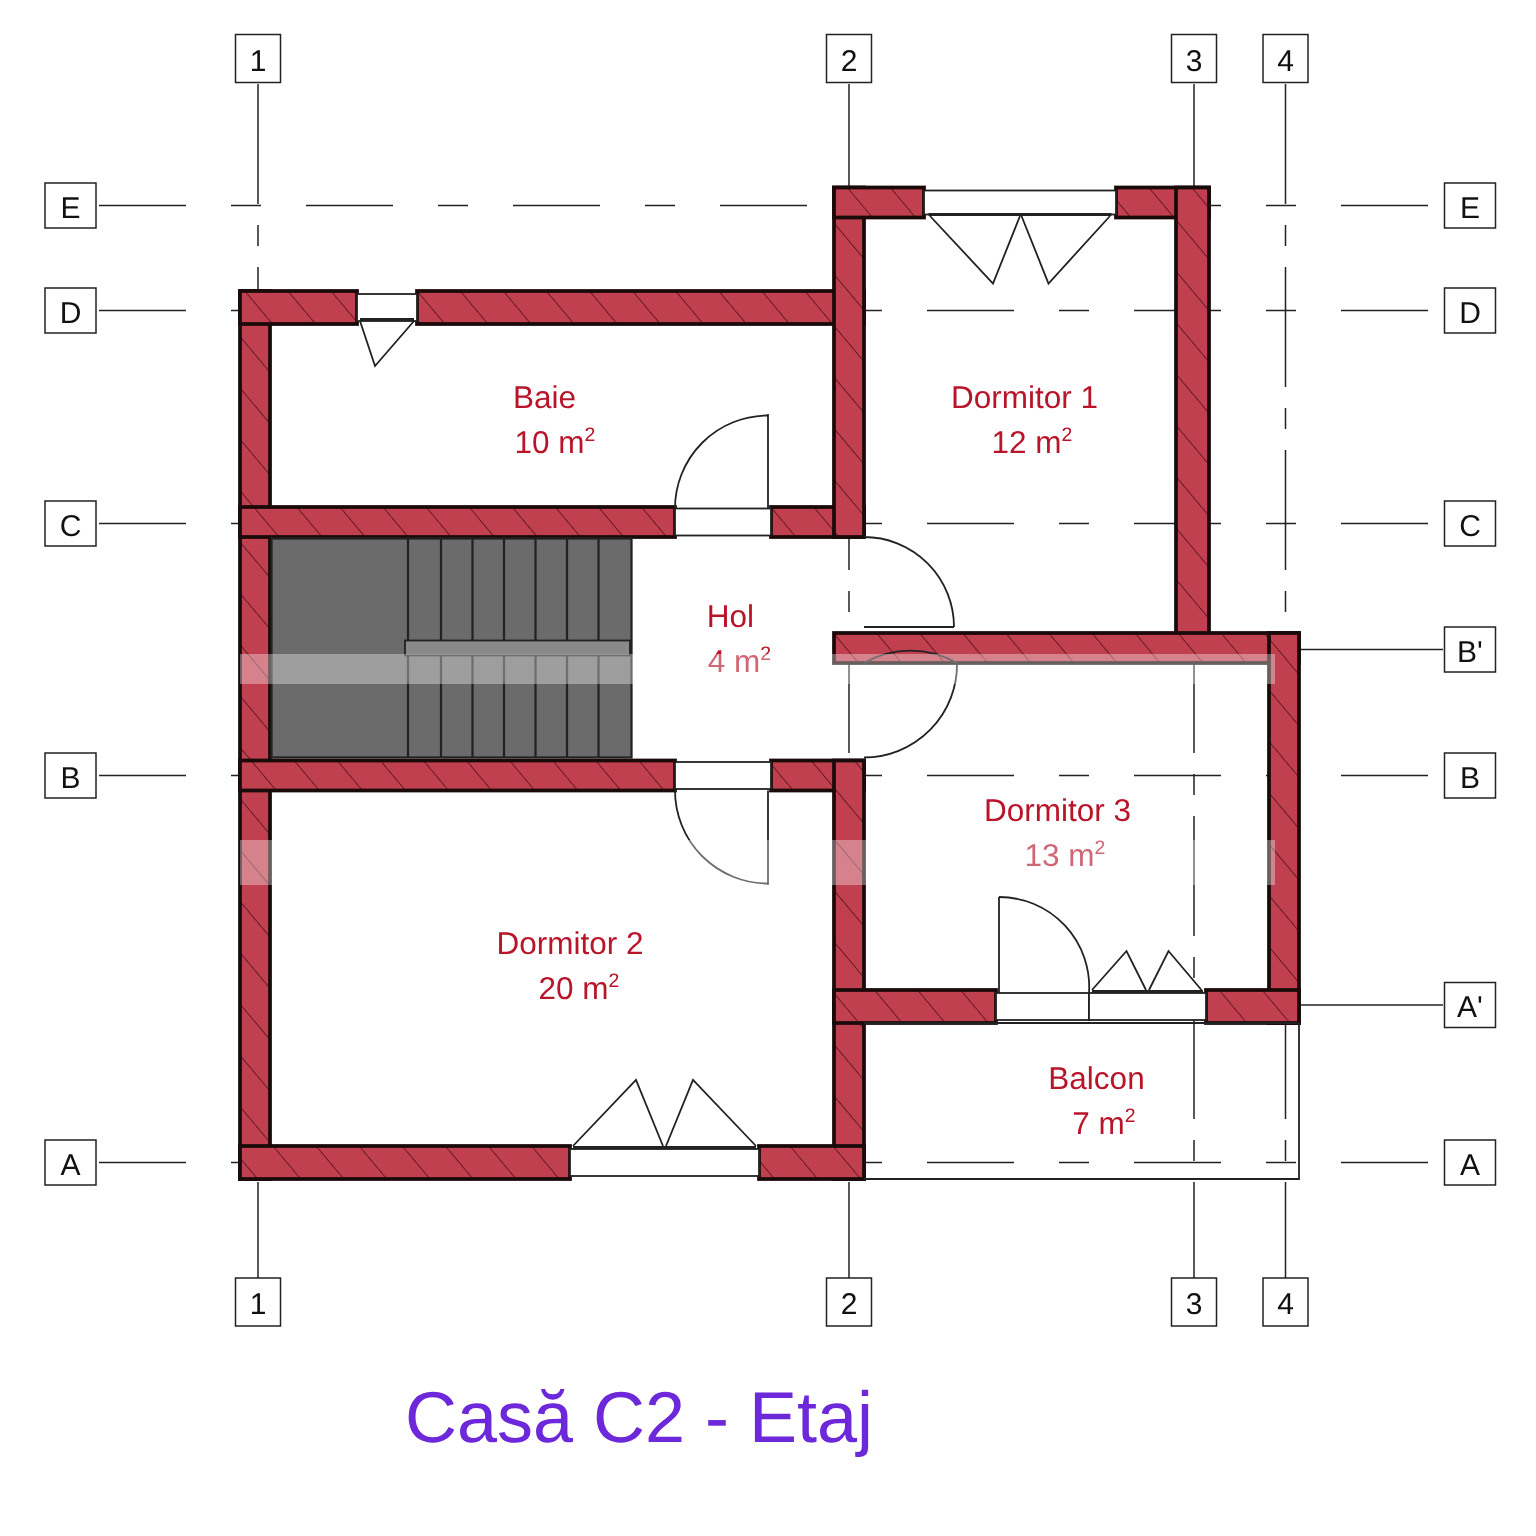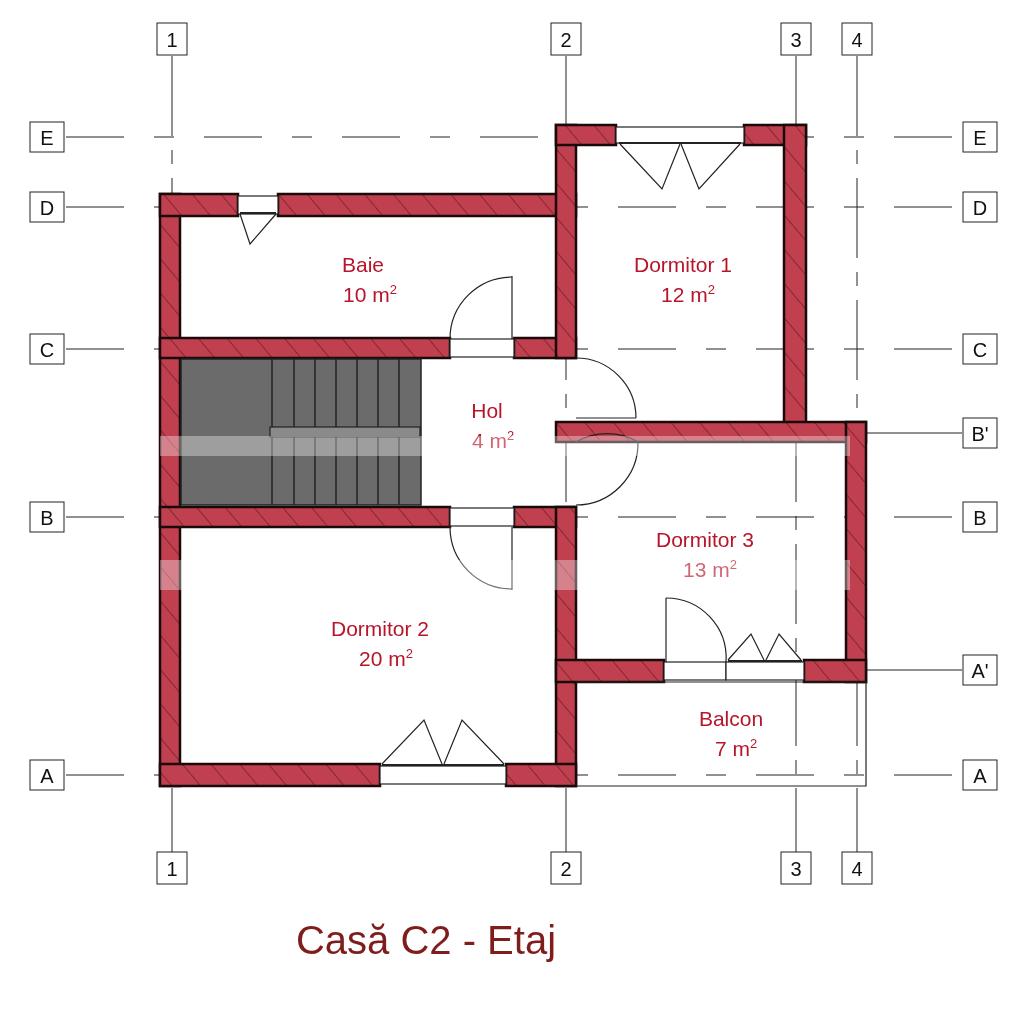--- a/index.html
+++ b/index.html
@@ -1,20 +1,20 @@
 <!DOCTYPE html>
 <html><head>
 <meta charset="utf-8">
 <style>
   html, body { margin:0; padding:0; background:#ffffff; }
   body { width:1024px; height:1024px; position:relative; overflow:hidden; font-family:"Liberation Sans", sans-serif; }
   svg { position:absolute; left:0; top:0; }
   .bubble-text { font-family:"Liberation Sans", sans-serif; font-size:20px; fill:#111; }
   .room-text { font-family:"Liberation Sans", sans-serif; font-size:21px; fill:#b8142a; }
-  .title { position:absolute; left:0; top:918px; width:852px; text-align:center; font-family:"Liberation Sans", sans-serif; font-size:40px; color:#7f1d1d; }
+  .title { position:absolute; left:0; top:918px; width:852px; text-align:center; font-family:"Liberation Sans", sans-serif; font-size:48px; color:#6d28d9; }
 </style>
 </head>
 <body>
 
 <svg width="1024" height="1024" viewBox="0 0 1024 1024">
   <defs>
     <pattern id="hatch" patternUnits="userSpaceOnUse" width="22" height="22" patternTransform="rotate(-40)">
       <rect width="22" height="22" fill="#c0404f"></rect>
       <line x1="0" y1="0" x2="0" y2="22" stroke="#4a0d14" stroke-width="1"></line>
     </pattern>

